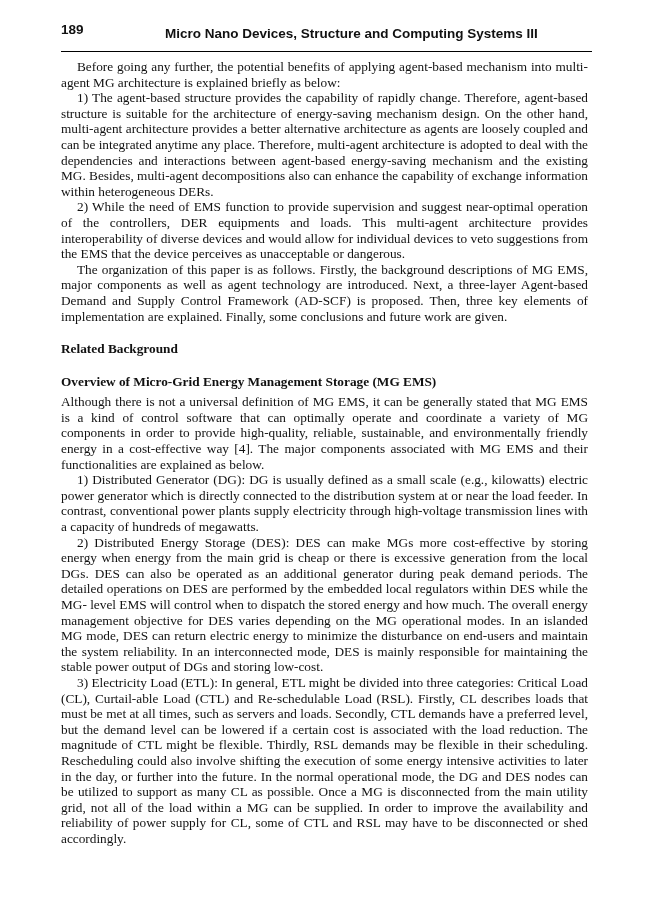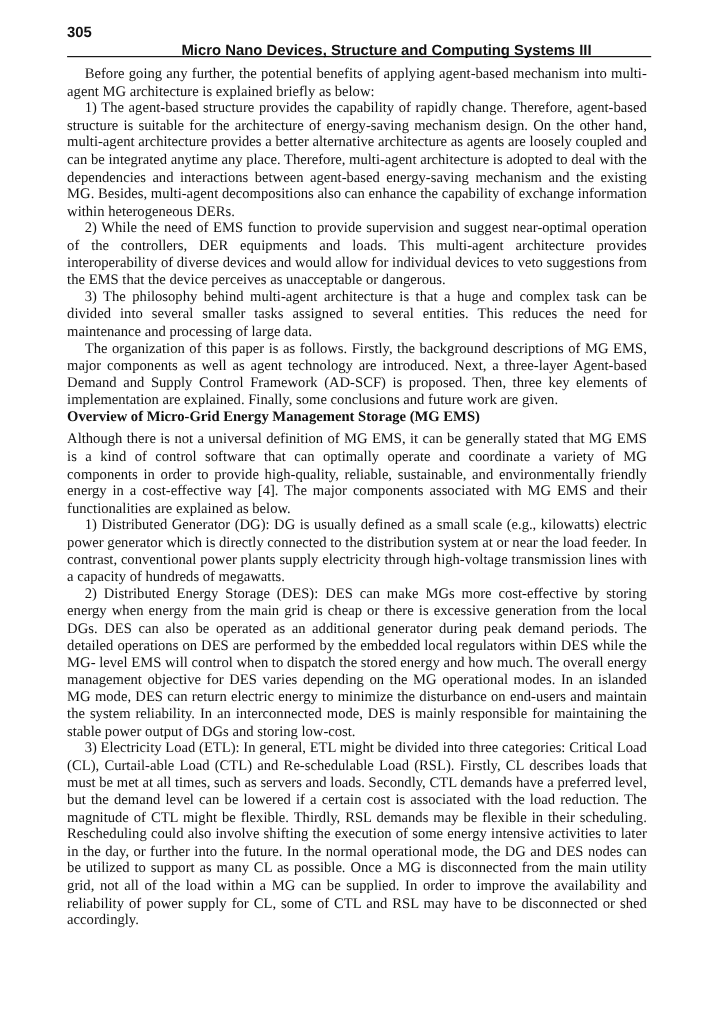--- a/index.html
+++ b/index.html
@@ -2,51 +2,51 @@
 <html><head>
 <meta charset="utf-8">
 <style>
   html, body { margin: 0; padding: 0; background: #ffffff; }
   body { width: 650px; height: 920px; position: relative; overflow: hidden; color: #111; }
   .header {
     position: absolute; left: 61px; top: 22px; width: 531px; height: 20px;
     font-family: "Liberation Sans", sans-serif; font-weight: bold; font-size: 13.5px;
   }
   .header .pno { position: absolute; left: 0; top: 0; }
-  .header .jtitle { position: absolute; left: 104px; top: 16px; white-space: nowrap; }
+  .header .jtitle { position: absolute; left: 104px; top: 4px; white-space: nowrap; }
   .rule { position: absolute; left: 61px; top: 51px; width: 531px; height: 0; border-top: 1.3px solid #000; }
   .content {
     position: absolute; left: 61px; top: 59px; width: 527px;
     font-family: "Liberation Serif", serif; font-size: 13.3px; line-height: 15.6px;
     text-align: justify;
   }
   .content p { margin: 0; text-indent: 16px; }
   .content p.noindent { text-indent: 0; }
   .content h2 {
     font-family: "Liberation Serif", serif; font-weight: bold; font-size: 13.3px;
     margin: 0; line-height: 15.6px;
   }
   .content h2.sec { margin-top: 17px; margin-bottom: 17px; }
   .content h2.subsec { margin-bottom: 5px; }
 </style>
 </head>
 <body>
 
 <div class="header">
-  <span class="pno">305</span>
+  <span class="pno">189</span>
   <span class="jtitle">Micro Nano Devices, Structure and Computing Systems III</span>
 </div>
 <div class="rule"></div>
 
 <div class="content">
   <p>Before going any further, the potential benefits of applying agent-based mechanism into multi-agent MG architecture is explained briefly as below:</p>
   <p>1) The agent-based structure provides the capability of rapidly change. Therefore, agent-based structure is suitable for the architecture of energy-saving mechanism design. On the other hand, multi-agent architecture provides a better alternative architecture as agents are loosely coupled and can be integrated anytime any place. Therefore, multi-agent architecture is adopted to deal with the dependencies and interactions between agent-based energy-saving mechanism and the existing MG. Besides, multi-agent decompositions also can enhance the capability of exchange information within heterogeneous DERs.</p>
   <p>2) While the need of EMS function to provide supervision and suggest near-optimal operation of the controllers, DER equipments and loads. This multi-agent architecture provides interoperability of diverse devices and would allow for individual devices to veto suggestions from the EMS that the device perceives as unacceptable or dangerous.</p>
-  <p>3) The philosophy behind multi-agent architecture is that a huge and complex task can be divided into several smaller tasks assigned to several entities. This reduces the need for maintenance and processing of large data.</p>
   <p>The organization of this paper is as follows. Firstly, the background descriptions of MG EMS, major components as well as agent technology are introduced. Next, a three-layer Agent-based Demand and Supply Control Framework (AD-SCF) is proposed. Then, three key elements of implementation are explained. Finally, some conclusions and future work are given.</p>
 
+  <h2 class="sec">Related Background</h2>
   <h2 class="subsec">Overview of Micro-Grid Energy Management Storage (MG EMS)</h2>
 
   <p class="noindent">Although there is not a universal definition of MG EMS, it can be generally stated that MG EMS is a kind of control software that can optimally operate and coordinate a variety of MG components in order to provide high-quality, reliable, sustainable, and environmentally friendly energy in a cost-effective way [4]. The major components associated with MG EMS and their functionalities are explained as below.</p>
   <p>1) Distributed Generator (DG): DG is usually defined as a small scale (e.g., kilowatts) electric power generator which is directly connected to the distribution system at or near the load feeder. In contrast, conventional power plants supply electricity through high-voltage transmission lines with a capacity of hundreds of megawatts.</p>
   <p>2) Distributed Energy Storage (DES): DES can make MGs more cost-effective by storing energy when energy from the main grid is cheap or there is excessive generation from the local DGs. DES can also be operated as an additional generator during peak demand periods. The detailed operations on DES are performed by the embedded local regulators within DES while the MG- level EMS will control when to dispatch the stored energy and how much. The overall energy management objective for DES varies depending on the MG operational modes. In an islanded MG mode, DES can return electric energy to minimize the disturbance on end-users and maintain the system reliability. In an interconnected mode, DES is mainly responsible for maintaining the stable power output of DGs and storing low-cost.</p>
   <p>3) Electricity Load (ETL): In general, ETL might be divided into three categories: Critical Load (CL), Curtail-able Load (CTL) and Re-schedulable Load (RSL). Firstly, CL describes loads that must be met at all times, such as servers and loads. Secondly, CTL demands have a preferred level, but the demand level can be lowered if a certain cost is associated with the load reduction. The magnitude of CTL might be flexible. Thirdly, RSL demands may be flexible in their scheduling. Rescheduling could also involve shifting the execution of some energy intensive activities to later in the day, or further into the future. In the normal operational mode, the DG and DES nodes can be utilized to support as many CL as possible. Once a MG is disconnected from the main utility grid, not all of the load within a MG can be supplied. In order to improve the availability and reliability of power supply for CL, some of CTL and RSL may have to be disconnected or shed accordingly.</p>
 </div>
 
 </body></html>

